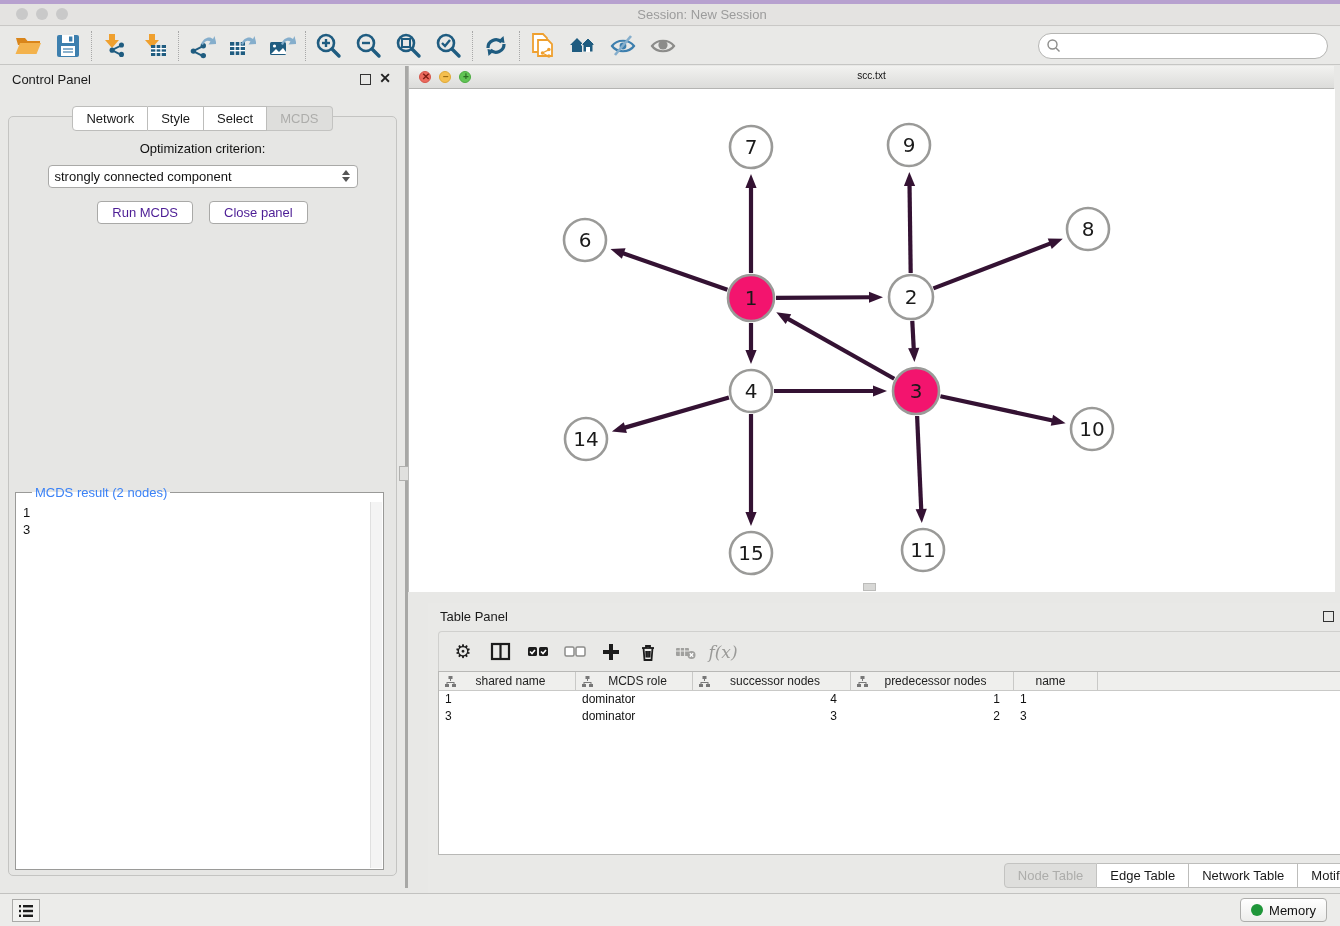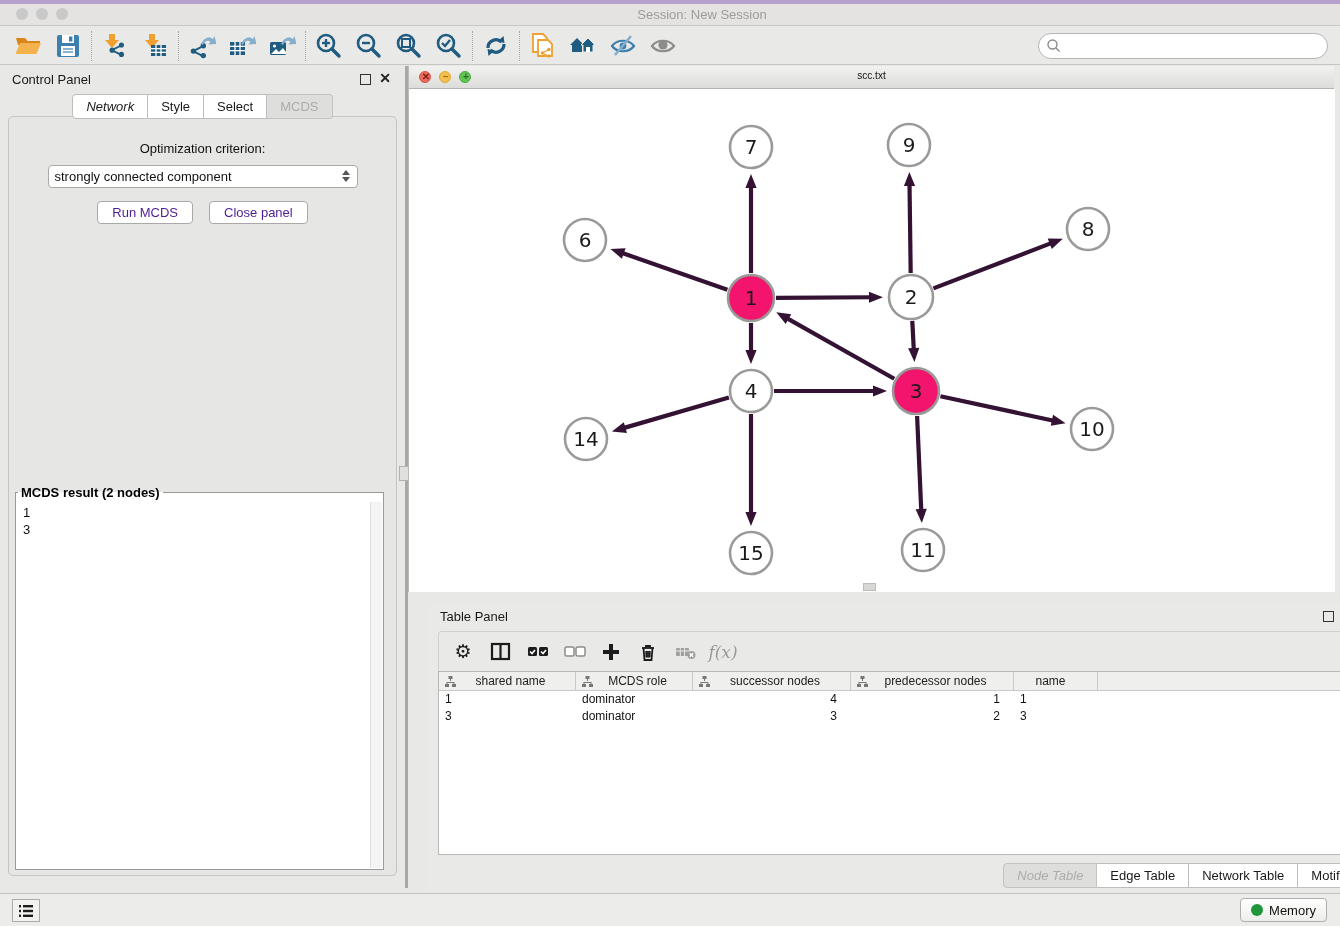--- a/index.html
+++ b/index.html
@@ -20,48 +20,48 @@
   #toolbar { position:absolute; left:0; top:27px; width:1340px; height:38px;
     background:#e9e9e7; border-bottom:1px solid #c6c6c4; display:flex; align-items:center; padding-left:8px; }
   .tb-btn { width:40px; height:34px; display:flex; align-items:center; justify-content:center; }
   .tb-sep { width:1px; height:30px; margin:0 3px; border-left:1px dotted #a8a8a8; }
   #toolbar-search { position:absolute; right:12px; top:6px; width:290px; height:26px;
     background:#fff; border:1px solid #b5b5b3; border-radius:13px; display:flex; align-items:center; padding-left:7px; }
   #toolbar-search input { border:none; outline:none; flex:1; font-size:13px; background:transparent; height:20px; }
 
   
   #control-panel { position:absolute; left:0; top:66px; width:405px; height:822px; }
-  .panel-head { position:relative; height:28px; }
+  .panel-head { position:relative; height:40px; }
   .panel-title { position:absolute; left:12px; top:6px; font-size:13px; color:#1a1a1a; }
   .panel-float { position:absolute; top:8px; width:11px; height:11px; border:1.5px solid #333; }
   .panel-close { position:absolute; top:4px; font-size:14px; font-weight:bold; color:#222; }
   #cp-float { right:34px; } #cp-close { right:14px; }
 
   .tab-row { display:flex; justify-content:center; position:relative; z-index:2; }
   .tab { font-size:13px; padding:4px 13px; background:#fff; border:1px solid #bdbdbb;
     border-left-width:0; color:#1a1a1a; }
-  .tab:first-child { border-left-width:1px; border-top-left-radius:4px; border-bottom-left-radius:4px;font-style:italic; }
+  .tab:first-child { border-left-width:1px; border-top-left-radius:4px; border-bottom-left-radius:4px; }
   .tab:last-child { border-top-right-radius:4px; border-bottom-right-radius:4px; }
   .tab.active { background:#dededc; color:#adadab; border-color:#c3c3c1; }
 
   #cp-body { position:absolute; left:8px; right:8px; top:50px; bottom:12px;
     background:#e6e6e4; border:1px solid #c4c4c2; border-radius:5px; }
   #opt-label { text-align:center; margin-top:24px; font-size:13px; color:#111; }
   #opt-select { position:relative; margin:9px auto 0; width:310px; height:23px; background:#fff;
     border:1px solid #a9a9a7; border-radius:4px; font-size:13px; display:flex; align-items:center; padding-left:6px; color:#111; }
   .spin { position:absolute; right:7px; top:4px; display:flex; flex-direction:column; gap:2px; }
   .spin i { width:0; height:0; border-left:4px solid transparent; border-right:4px solid transparent; }
   .spin .up { border-bottom:5px solid #555; } .spin .dn { border-top:5px solid #555; }
   #cp-buttons { display:flex; justify-content:center; gap:16px; margin-top:13px; }
   .cp-btn { font-size:13px; background:#fff; border:1px solid #a9a9a7; border-radius:4px;
     padding:3px 14px; color:#4c1d95; }
 
   #result-box { position:absolute; left:6px; right:12px; top:368px; bottom:5px;
     border:1px solid #9a9a98; padding:0; background:#fff; }
-  #result-box legend { font-size:13px; color:#000000; margin-left:2px; padding:0 3px;font-weight:bold; }
+  #result-box legend { font-size:13px; color:#3b82f6; margin-left:16px; padding:0 3px; }
   #result-area { position:absolute; left:1px; right:13px; top:2px; bottom:1px; background:#fff;
     font-size:13px; color:#111; padding:2px 0 0 6px; line-height:17px; }
   #result-scroll { position:absolute; right:1px; top:2px; bottom:1px; width:12px; background:#f4f4f4; border-left:1px solid #e0e0e0; }
 
   
   #v-divider { position:absolute; left:405px; top:66px; width:3px; height:822px; background:#a8a8a6; }
   #v-handle { position:absolute; left:399px; top:466px; width:12px; height:15px;
     background:#e0e0de; border:1px solid #b0b0ae; }
 
   

